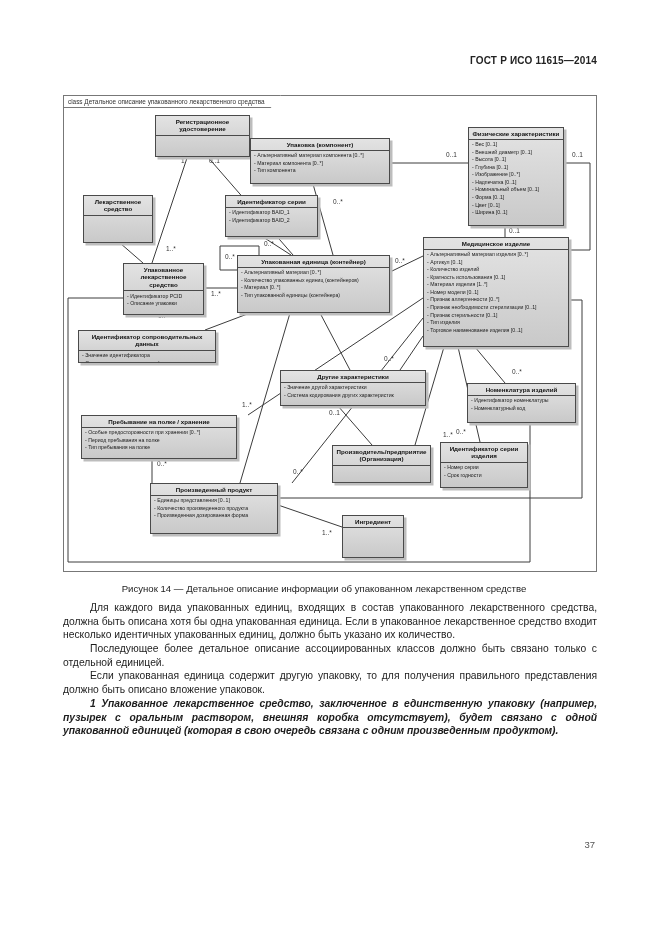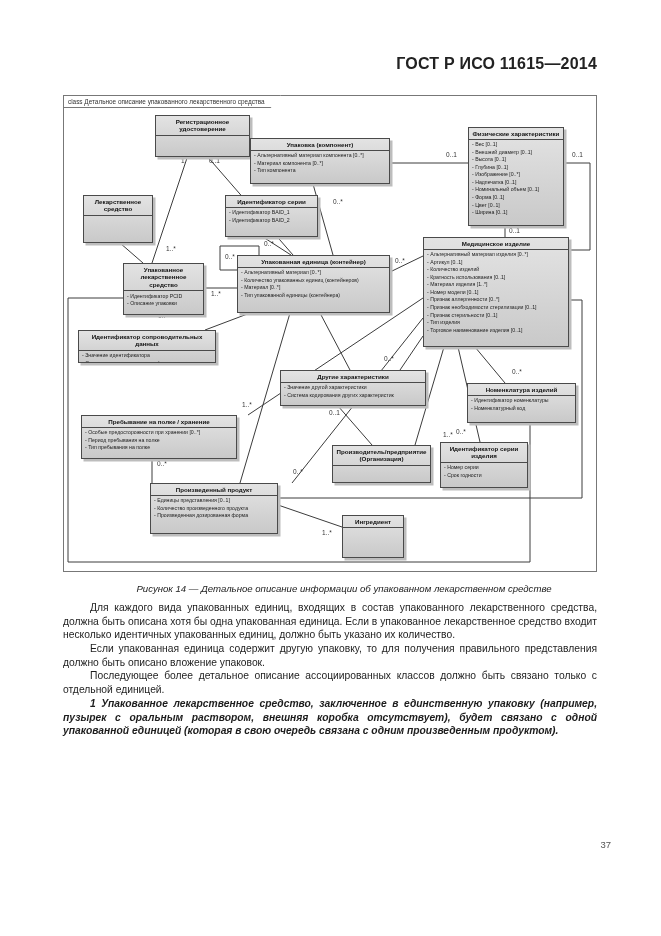--- a/index.html
+++ b/index.html
@@ -3,21 +3,21 @@
 <meta charset="utf-8">
 <style>
   * { margin:0; padding:0; box-sizing:border-box; }
   html,body { background:#ffffff; }
   body {
     width:661px; height:936px; position:relative; overflow:hidden;
     font-family:"Liberation Sans", sans-serif; color:#1a1a1a;
   }
   .doc-header {
     position:absolute; top:55px; right:64px;
-    font-size:16px; font-weight:bold; letter-spacing:.2px; color:#222;margin-left:28px;
+    font-size:10px; font-weight:bold; letter-spacing:.2px; color:#222;margin-left:28px;
   }
   
   #diagram { position:absolute; left:0; top:0; width:661px; height:592px; }
   .frame {
     position:absolute; left:63px; top:95px; width:534px; height:477px;
     border:1px solid #777;
   }
   .frame-tab {
     position:absolute; left:-1px; top:-1px; height:13px; max-width:330px;
     padding:2px 16px 0 4px; font-size:6.4px; color:#333; background:#fff;
@@ -42,32 +42,32 @@
   }
   .uml-attrs {
     border-top:1px solid #4a4a4a; flex:1; padding:1.5px 2px 0 3px; overflow:hidden;
   }
   .uml-attr {
     font-size:5.2px; line-height:1.45; color:#222;
     white-space:nowrap; overflow:hidden;
   }
   
   .caption {
-    position:absolute; left:77px; top:583px; width:534px;
-    text-align:center; font-size:9.6px; color:#222;font-style:italic;
+    position:absolute; left:57px; top:583px; width:534px;
+    text-align:center; font-size:9.6px; color:#222;
   }
   .textblock {
     position:absolute; left:63px; top:601px; width:534px;
     font-size:10.3px; line-height:1.33; text-align:justify; color:#1d1d1d;
   }
   .textblock p { text-indent:27px; }
   .examples-title { font-weight:bold; font-style:italic; margin-top:9px; }
   .example { font-weight:bold; font-style:italic; }
   .pagenum {
-    position:absolute; top:839px; right:50px; font-size:9.5px; color:#555;
+    position:absolute; top:839px; right:66px; font-size:9.5px; color:#555;
   }
 </style>
 </head>
 <body>
 
 <div class="doc-header">ГОСТ Р ИСО 11615—2014</div>
 
 <div id="diagram">
   <div class="frame">
     <div class="frame-tab">class Детальное описание упакованного лекарственного средства</div>
@@ -243,18 +243,18 @@
         <div class="uml-title">Ингредиент</div>
         <div class="uml-attrs"></div>
       </div>
     </div>
 </div>
 
 <div class="caption">Рисунок 14 — Детальное описание информации об упакованном лекарственном средстве</div>
 
 <div class="textblock">
   <p>Для каждого вида упакованных единиц, входящих в состав упакованного лекарственного средства, должна быть описана хотя бы одна упакованная единица. Если в упакованное лекарственное средство входит несколько идентичных упакованных единиц, должно быть указано их количество.</p>
+  <p>Последующее более детальное описание ассоциированных классов должно быть связано только с отдельной единицей.</p>
   <p>Если упакованная единица содержит другую упаковку, то для получения правильного представления должно быть описано вложение упаковок.</p>
-  <p>Последующее более детальное описание ассоциированных классов должно быть связано только с отдельной единицей.</p>
   <p class="example">1 Упакованное лекарственное средство, заключенное в единственную упаковку (например, пузырек с оральным раствором, внешняя коробка отсутствует), будет связано с одной упакованной единицей (которая в свою очередь связана с одним произведенным продуктом).</p>
 </div>
 
 <div class="pagenum">37</div>
 
 </body></html>

